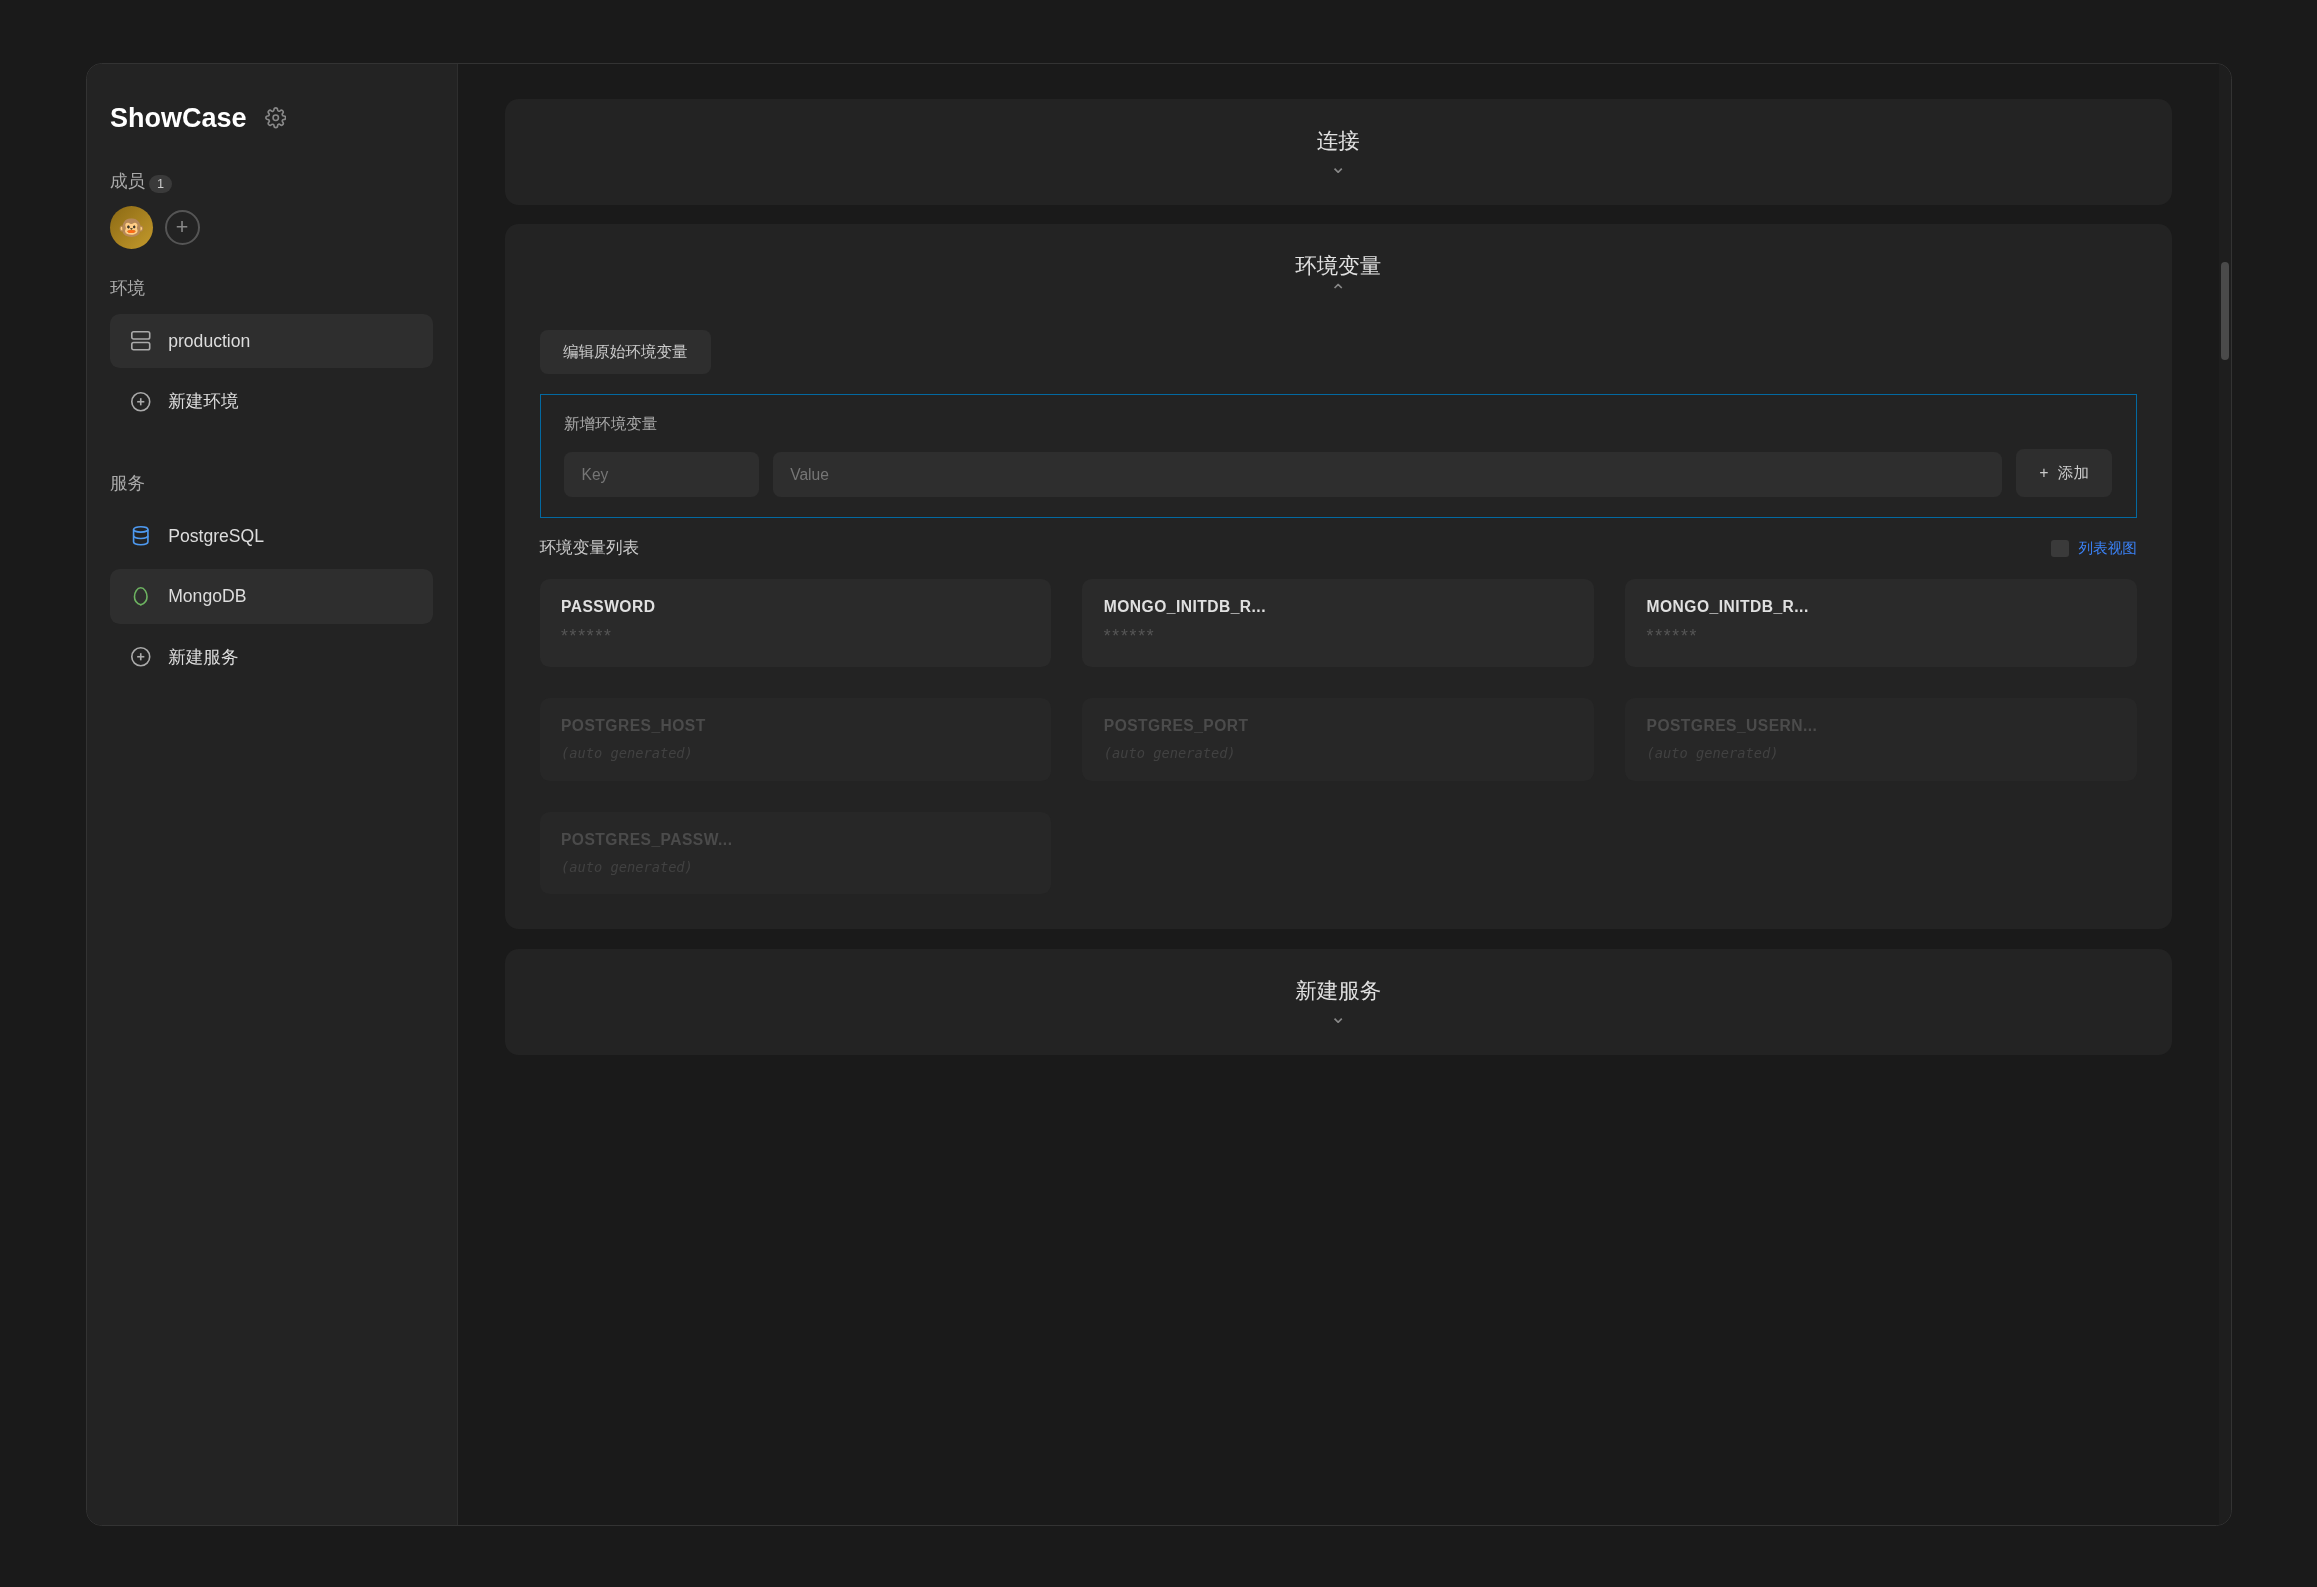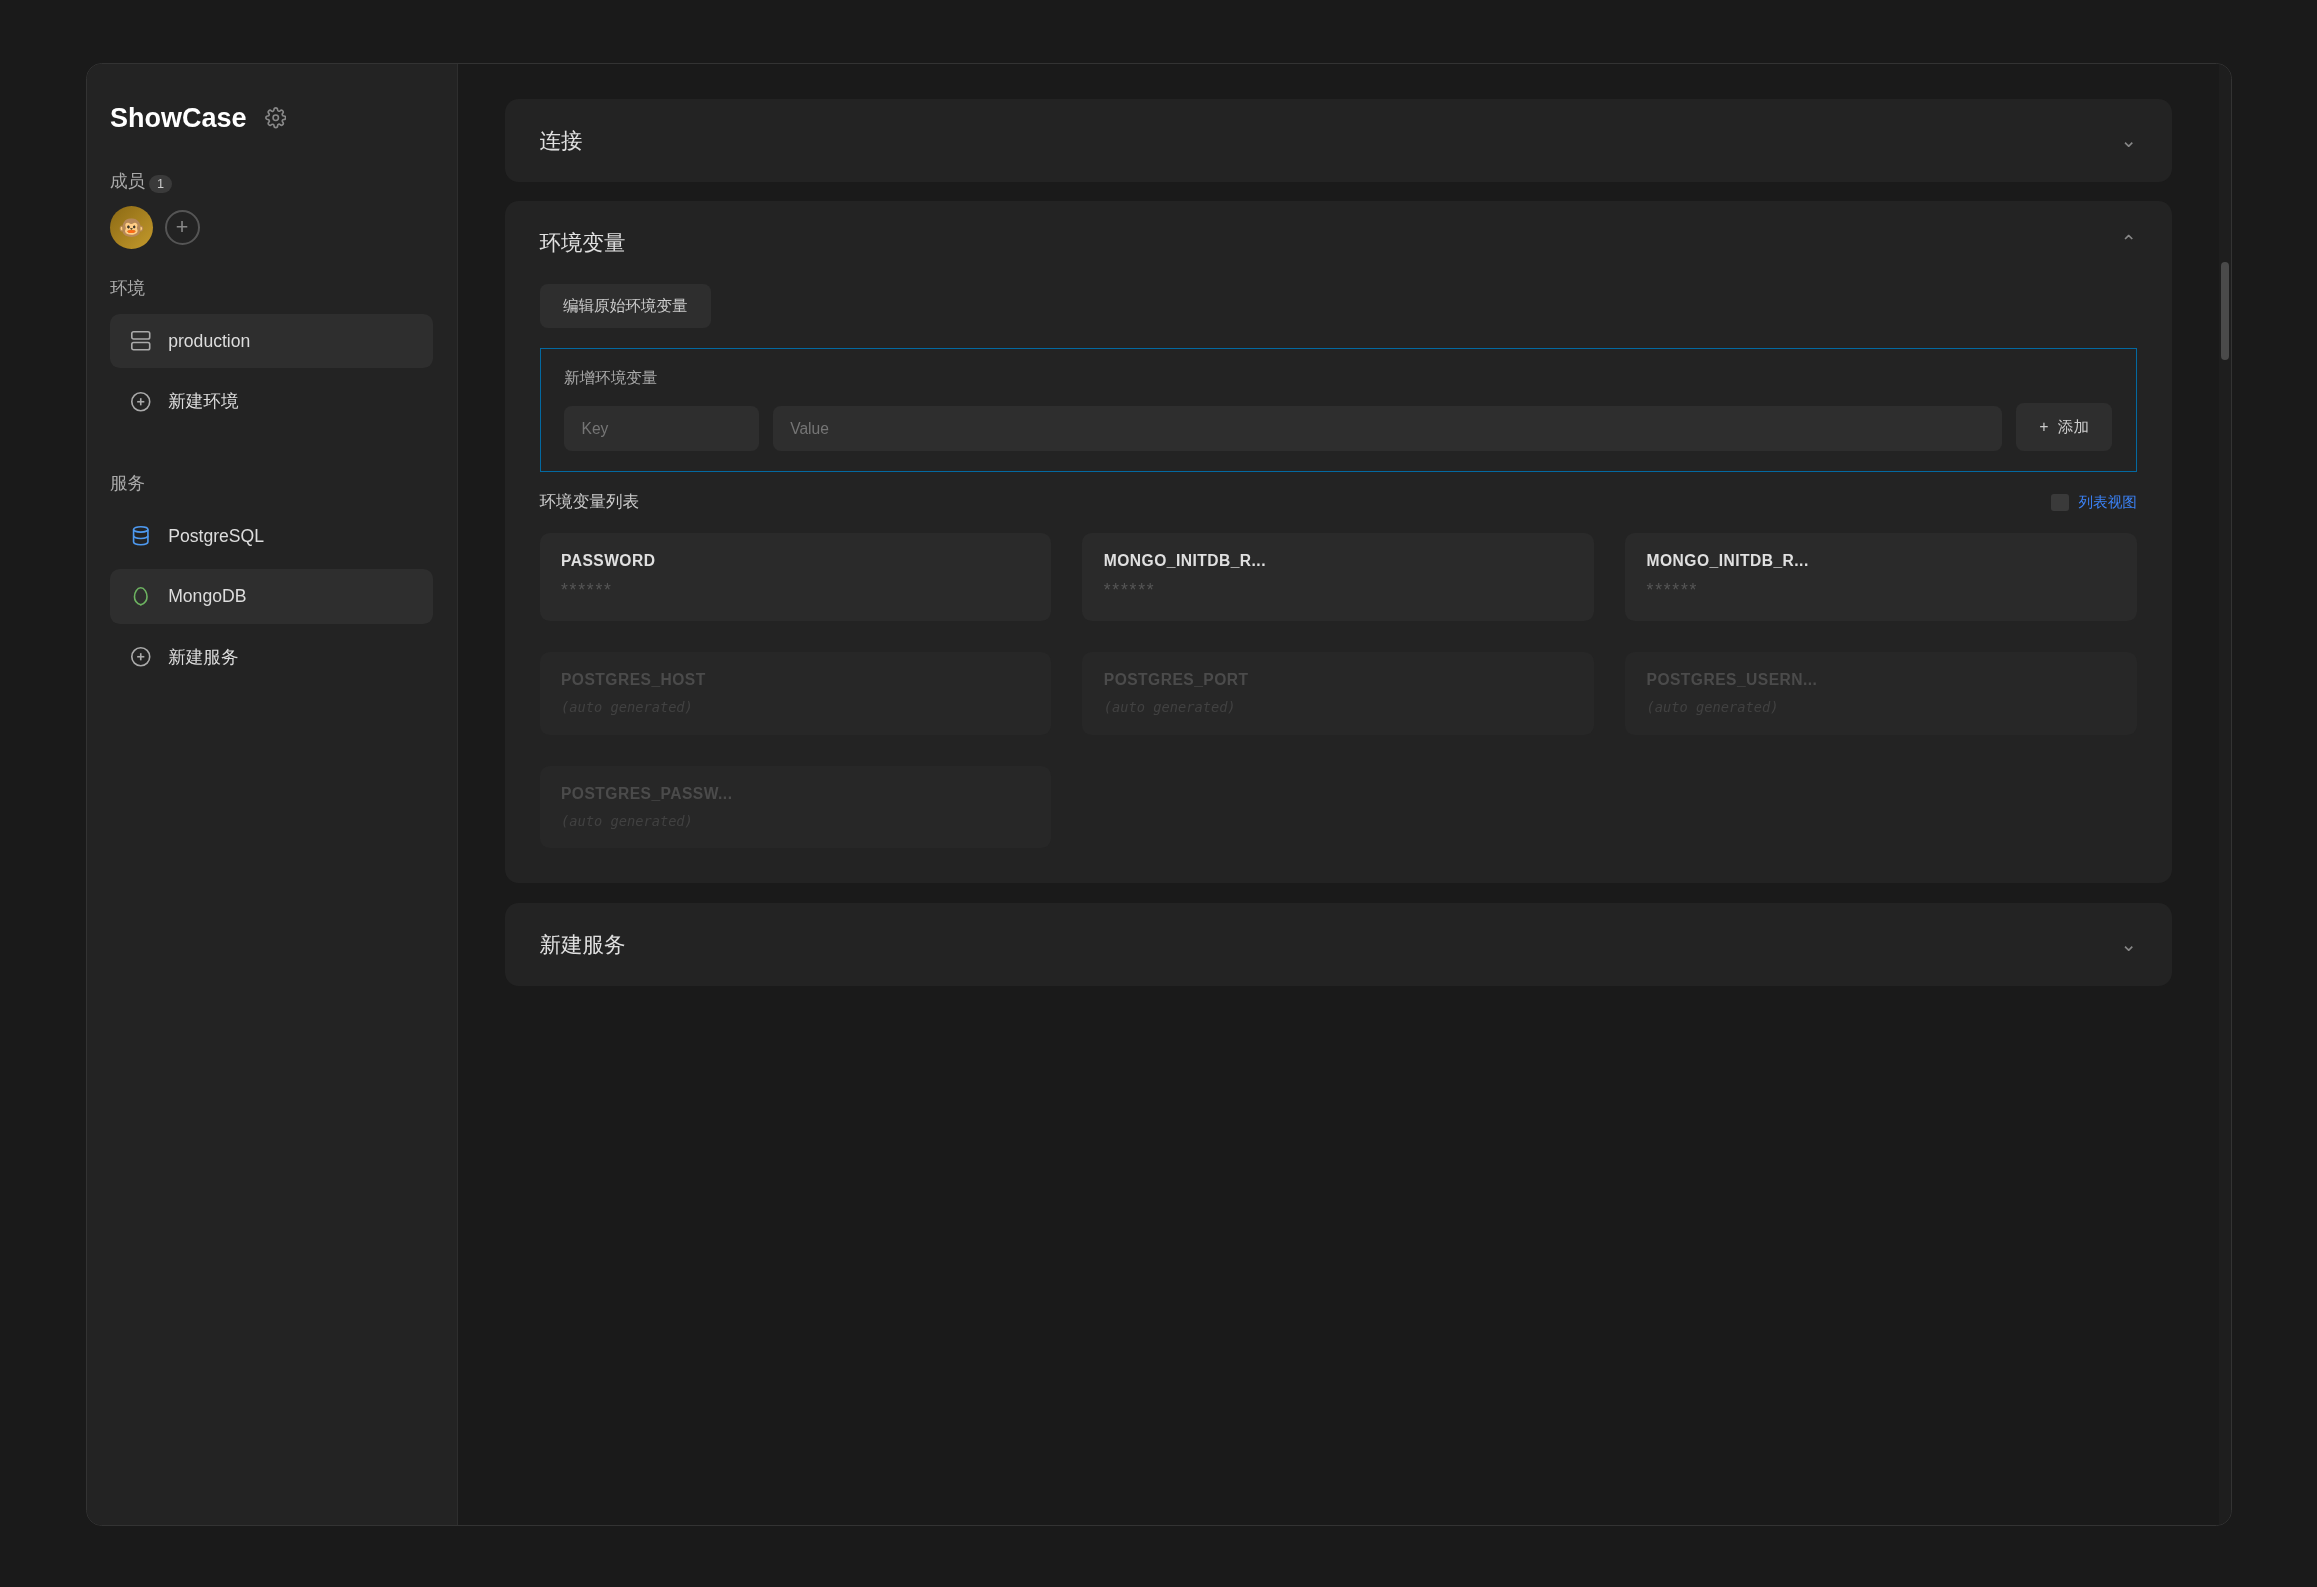--- a/index.html
+++ b/index.html
@@ -140,20 +140,21 @@
       background: #232323;
       border-radius: 13.7px;
       overflow: hidden;
     }
     .section-header {
       display: flex;
       align-items: center;
       justify-content: space-between;
       padding: 27px 35px;
       cursor: pointer;
+      flex-direction: column;
     }
     .section-header-title {
       font-size: 21.5px;
       color: #e0e0e0;
       font-weight: 500;
     }
     .chevron-icon {
       color: #888;
       font-size: 19.5px;
     }

